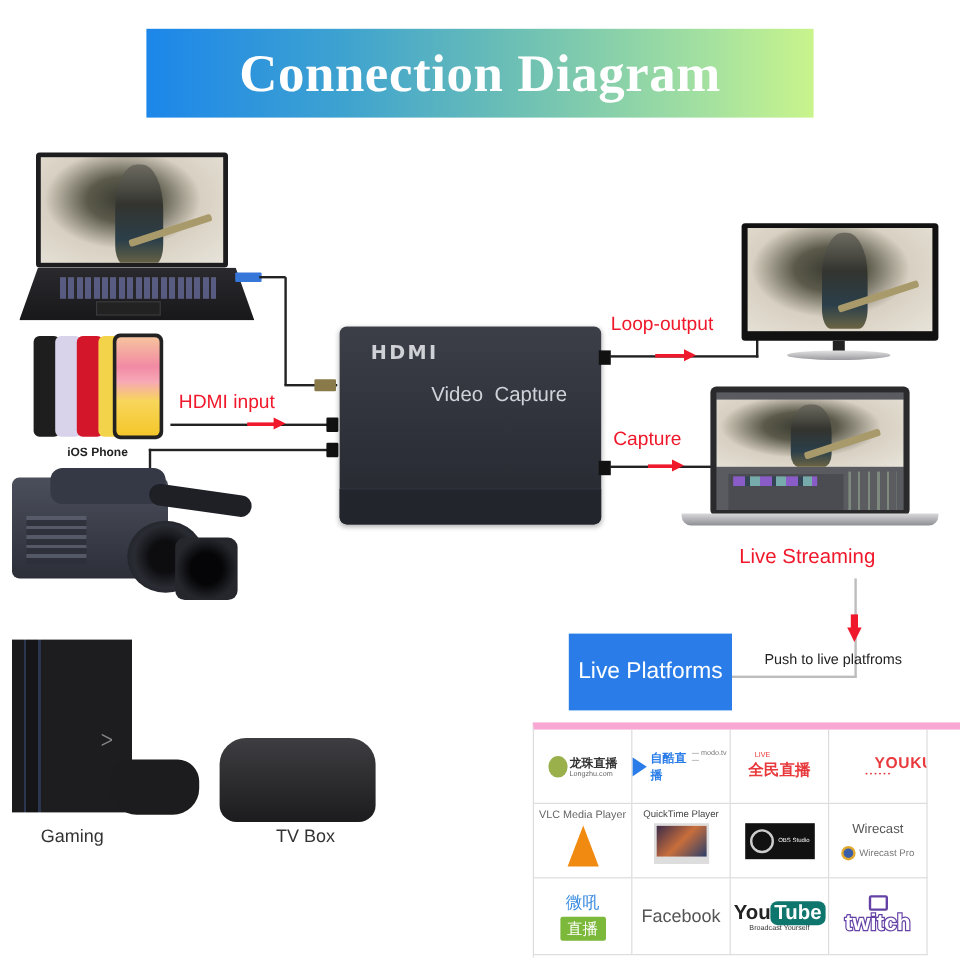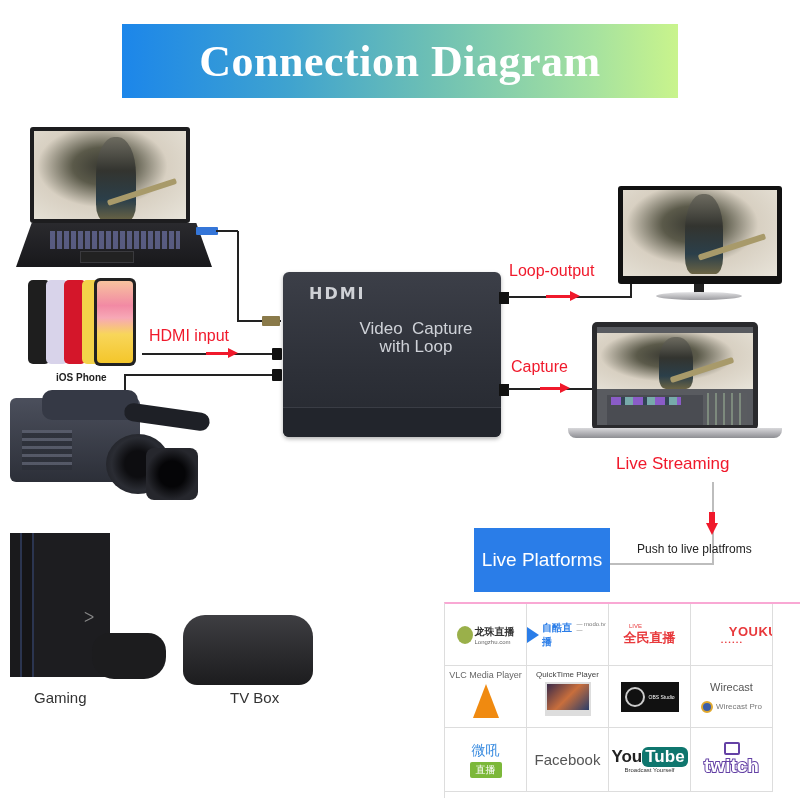--- a/index.html
+++ b/index.html
@@ -14,21 +14,21 @@
   .arrow::after { content: ""; position: absolute; right: -8px; top: -4px; border-left: 10px solid #f0192b; border-top: 5.5px solid transparent; border-bottom: 5.5px solid transparent; }
   .cable { background: #222; }
   .screen-img { background: radial-gradient(ellipse at 45% 40%, #3a3a32 0%, #5b5a4a 25%, #d8d0c2 55%, #e8e4da 100%); }
   .soldier { position: absolute; border-radius: 45% 45% 20% 20%; background: linear-gradient(180deg,#6d6b60 0%, #33342f 40%, #2b3f4a 75%, #6b6444 100%); }
   .gun { position: absolute; height: 6px; background: #a89a6a; transform: rotate(-18deg); border-radius: 2px; }
   .device { left: 283px; top: 272px; width: 218px; height: 165px; background: linear-gradient(180deg, #3c3f48 0%, #2d3038 60%, #25282f 100%); border-radius: 6px; box-shadow: 0 2px 4px rgba(0,0,0,.3); }
   .device .hdmi-logo { position: absolute; left: 26px; top: 12px; color: #cfd1d6; font-weight: bold; font-size: 16px; letter-spacing: 2px; font-family: "DejaVu Sans", sans-serif; }
   .device .dev-text { position: absolute; left: 0; width: 100%; top: 48px; text-align: center; color: #cfd2d8; font-size: 17px; line-height: 18px; padding-left: 48px; }
   .device .bottom-strip { position: absolute; left: 0; bottom: 0; width: 100%; height: 30px; background: #22252c; border-radius: 0 0 6px 6px; border-top: 1px solid #3a3d45; }
   .plat-box { left: 474px; top: 528px; width: 136px; height: 64px; background: #2a7de8; color: #fff; font-size: 19px; display: flex; align-items: center; justify-content: center; }
-  .grid { left: 444px; top: 602px; width: 356px; height: 196px; display: grid; grid-template-columns: repeat(4, 82px); grid-template-rows: 62px 62px 64px; border-top: 2px solid #f9a8d4; border-left: 1px solid #ddd; }
+  .grid { left: 444px; top: 602px; width: 356px; height: 196px; display: grid; grid-template-columns: repeat(4, 82px); grid-template-rows: 62px 62px 64px; border-top: 6px solid #f9a8d4; border-left: 1px solid #ddd; }
   .cell { border-right: 1px solid #ddd; border-bottom: 1px solid #ddd; display: flex; flex-direction: column; align-items: center; justify-content: center; font-size: 9px; color: #555; overflow: hidden; }
   .gray-line { background: #bdbdbd; }
 </style>
 </head>
 <body>
 
 <div class="abs title-banner">
   <span>Connection Diagram</span>
 </div>
 
@@ -77,21 +77,20 @@
   <div style="position:absolute;left:118px;top:18px;width:86px;height:18px;background:#1e2026;border-radius:9px;transform:rotate(8deg);"></div>
   <div style="position:absolute;left:100px;top:44px;width:64px;height:60px;background:radial-gradient(circle,#0d0d10 30%,#2a2c33 60%,#1a1b20 100%);border-radius:50%;"></div>
   <div style="position:absolute;left:140px;top:58px;width:52px;height:52px;background:radial-gradient(circle,#050507 35%,#26272d 70%);border-radius:8px;"></div>
   <div style="position:absolute;left:16px;top:40px;width:50px;height:40px;background:repeating-linear-gradient(180deg,#5d6170 0 3px,#2c2f38 3px 8px);opacity:.8;"></div>
 </div>
 
 <div class="abs device">
   <div class="hdmi-logo">HDMI</div>
   <div class="dev-text">
     <div style="white-space:pre;">Video  Capture</div>
-    <div>with Loop</div>
   </div>
   <div class="bottom-strip"></div>
 </div>
 
 <div class="abs" style="left:499px;top:292px;width:10px;height:12px;background:#111;"></div>
 <div class="abs" style="left:499px;top:384px;width:10px;height:12px;background:#111;"></div>
 
 <div class="abs red-label" style="left:509px;top:262px;">Loop-output</div>
 <div class="abs cable" style="left:508px;top:296px;width:124px;height:2px;"></div>
 <div class="abs cable" style="left:630px;top:282px;width:2px;height:16px;"></div>
@@ -194,21 +193,21 @@
   <div class="cell">
     <span style="font-size:11px;color:#555;">Wirecast</span>
     <div style="display:flex;align-items:center;gap:3px;margin-top:8px;">
       <span style="width:12px;height:12px;border-radius:50%;background:#3b5ea8;border:2px solid #e0a82e;display:inline-block;"></span>
       <span style="font-size:8px;color:#777;">Wirecast Pro</span>
     </div>
   </div>
 
   <div class="cell">
     <span style="font-size:14px;color:#3a8ce0;">微吼</span>
-    <span style="font-size:10px;color:#fff;background:#7cb83a;padding:1px 6px;border-radius:2px;margin-top:2px;">直播</span>
+    <span style="font-size:13px;color:#fff;background:#7cb83a;padding:1px 6px;border-radius:2px;margin-top:2px;">直播</span>
   </div>
   <div class="cell">
     <span style="font-size:15px;color:#555;">Facebook</span>
   </div>
   <div class="cell">
     <div style="display:flex;align-items:center;">
       <span style="font-size:17px;color:#222;font-weight:bold;">You</span>
       <span style="font-size:17px;color:#fff;font-weight:bold;background:#0f766e;border-radius:6px;padding:0 3px;">Tube</span>
     </div>
     <span style="font-size:6px;color:#333;">Broadcast Yourself</span>

